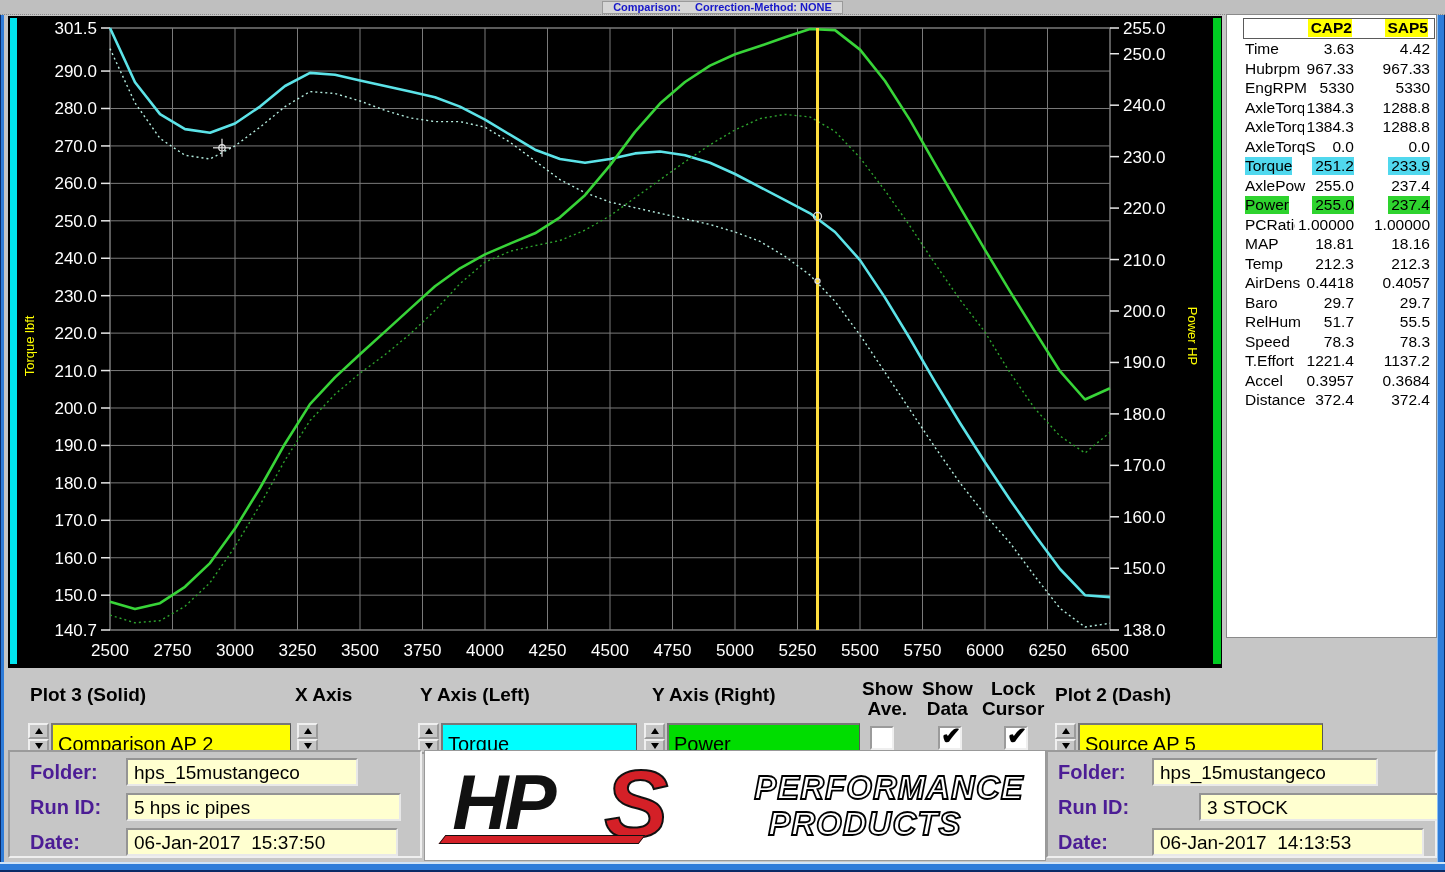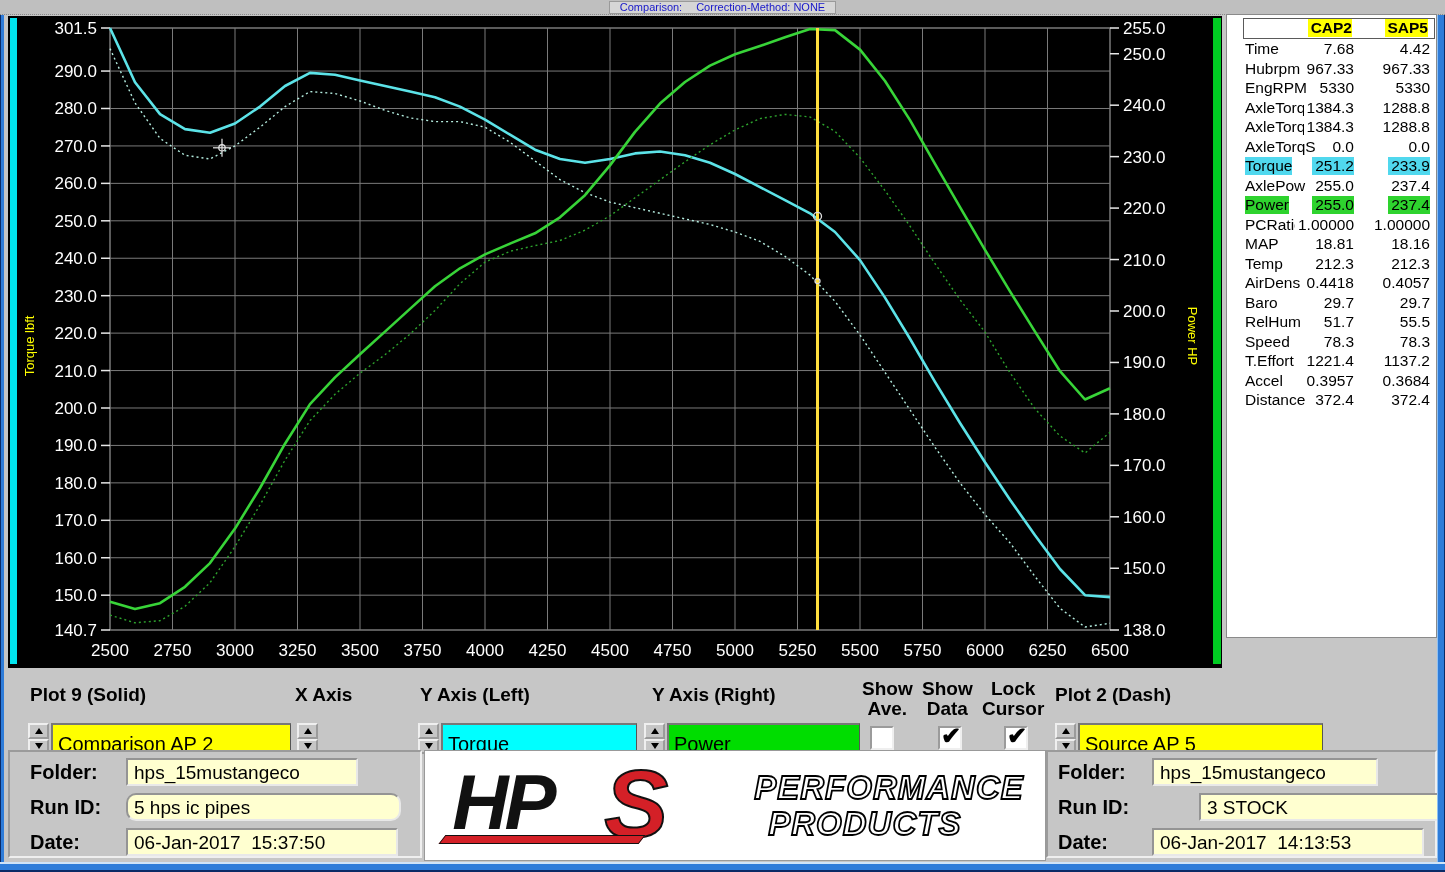--- a/index.html
+++ b/index.html
@@ -1,21 +1,21 @@
 <!DOCTYPE html>
 <html><head>
 <meta charset="utf-8">
 <style>
   html,body{margin:0;padding:0;background:#0a2a66;}
   *{box-sizing:border-box;font-family:"Liberation Sans",sans-serif;}
   .window{position:relative;width:1445px;height:872px;background:#0a2a66;overflow:hidden;}
   
   .titlebar{position:absolute;left:0;top:0;width:1445px;height:15px;background:#bfbfbf;border-bottom:1px dotted #8a8a8a;display:flex;justify-content:center;align-items:center;}
   .titlebar .inset{background:#d6d6d6;border:1px solid #9a9a9a;padding:0 10px;height:13px;display:flex;align-items:center;gap:14px;}
-  .titlebar span{font-size:11px;font-weight:normal;color:#1717c9;white-space:pre;}
+  .titlebar span{font-size:11px;font-weight:bold;color:#1717c9;white-space:pre;}
   .frame-left{position:absolute;left:0;top:15px;width:4px;bottom:0;background:linear-gradient(90deg,#0a2a66 0 1px,#2e7cd9 1px 100%);}
   .frame-right{position:absolute;right:0;top:15px;width:8px;bottom:0;background:linear-gradient(90deg,#8fc0f2 0 1px,#2e7cd9 1px 7px,#0a2a66 7px 100%);}
   .frame-bottom{position:absolute;left:0;bottom:0;width:1445px;height:10px;background:linear-gradient(180deg,#cfe3f7 0 2px,#2e7cd9 2px 8px,#0a2a66 8px 100%);}
   .content{position:absolute;left:4px;top:15px;width:1433px;height:847px;background:#c6c6c6;}
   
   .chart-panel{position:absolute;left:4px;top:1px;width:1214px;height:652px;background:#000;}
   
   .data-panel{position:absolute;left:1222px;top:-1px;width:211px;height:624px;background:#fff;border:1px solid #8a8a8a;padding:3px 0 0 15px;overflow:hidden;}
   .t-row{position:relative;height:19.5px;font-size:15.5px;color:#000;white-space:nowrap;}
   .t-row .lbl{position:absolute;left:3px;top:0;}
@@ -32,21 +32,21 @@
   .spinner{width:21px;height:31px;display:flex;flex-direction:column;margin-right:2px;}
   .spin-btn{flex:1;background:#c6c6c6;border:2px outset #efefef;display:flex;align-items:center;justify-content:center;padding:0;}
   .tri-up{width:0;height:0;border-left:4px solid transparent;border-right:4px solid transparent;border-bottom:6px solid #000;}
   .tri-dn{width:0;height:0;border-left:4px solid transparent;border-right:4px solid transparent;border-top:6px solid #000;}
   .combo-field{height:31px;border:1px solid #555;border-top:2px solid #777;border-left:2px solid #777;font-size:20px;color:#000;padding:8px 4px 0 5px;overflow:hidden;white-space:nowrap;}
   .checkbox{position:absolute;width:24px;height:24px;background:#fff;border:2px inset #efefef;top:55px;}
   .checkbox .mark{position:absolute;left:1px;top:-6px;font-size:24px;font-weight:bold;color:#000;}
   
   .footer-panel{position:absolute;background:#c6c6c6;border:2px inset #efefef;}
   .f-row{position:absolute;display:flex;align-items:center;}
-  .f-label{font-size:20px;font-weight:bold;color:#000000;}
+  .f-label{font-size:20px;font-weight:bold;color:#4c1d95;}
   .f-field{background:#ffffd0;border:2px inset #e8e8e8;height:28px;font-size:19px;color:#000;padding:2px 1px 0 6px;white-space:pre;overflow:hidden;}
   .logo-panel{position:absolute;left:420px;top:735px;width:622px;height:111px;background:#fff;border:1px solid #999;display:flex;align-items:center;justify-content:center;gap:28px;}
   .logo-hps{position:relative;width:280px;height:86px;}
   .logo-hp{position:absolute;left:6px;top:-6px;font-size:78px;font-weight:900;font-style:italic;color:#111;letter-spacing:-4px;}
   .logo-s{position:absolute;left:158px;top:-14px;font-size:96px;font-weight:900;font-style:italic;color:#d42027;-webkit-text-stroke:2px #111;}
   .logo-swoosh{position:absolute;left:-4px;top:72px;width:200px;height:9px;background:#d42027;border:1px solid #111;transform:skewX(-38deg);}
   .logo-words{display:flex;flex-direction:column;gap:4px;}
   .logo-words div{font-size:33px;font-weight:800;font-style:italic;color:#fff;-webkit-text-stroke:1.8px #000;letter-spacing:1px;line-height:32px;}
   .logo-words .w2{margin-left:14px;}
 </style>
@@ -197,21 +197,21 @@
 
     <div class="data-panel">
       <div class="t-row hdr">
         <span class="lbl"></span>
         <span class="v1">CAP2</span>
         <span class="v2">SAP5</span>
       </div>
       <div id="table-body">
           <div class="t-row">
             <span class="lbl">Time</span>
-            <span class="v1">7.68</span>
+            <span class="v1">3.63</span>
             <span class="v2">4.42</span>
           </div>
           <div class="t-row">
             <span class="lbl">Hubrpm</span>
             <span class="v1">967.33</span>
             <span class="v2">967.33</span>
           </div>
           <div class="t-row">
             <span class="lbl">EngRPM</span>
             <span class="v1">5330</span>
@@ -294,21 +294,21 @@
           </div>
           <div class="t-row">
             <span class="lbl">Distance</span>
             <span class="v1">372.4</span>
             <span class="v2">372.4</span>
           </div>
         </div>
     </div>
 
     <div class="controls">
-      <div class="ctl-label" style="left:26px;top:14px;">Plot 9 (Solid)</div>
+      <div class="ctl-label" style="left:26px;top:14px;">Plot 3 (Solid)</div>
       <div class="ctl-label" style="left:291px;top:14px;">X Axis</div>
       <div class="ctl-label" style="left:416px;top:14px;">Y Axis (Left)</div>
       <div class="ctl-label" style="left:648px;top:14px;">Y Axis (Right)</div>
       <div class="ctl-label" style="left:1051px;top:14px;">Plot 2 (Dash)</div>
 
       <div class="ctl-label" style="left:858px;top:8px;text-align:center;"><span>Show</span><br><span>Ave.</span></div>
       <div class="ctl-label" style="left:918px;top:8px;text-align:center;"><span>Show</span><br><span>Data</span></div>
       <div class="ctl-label" style="left:978px;top:8px;text-align:center;"><span>Lock</span><br><span>Cursor</span></div>
 
       <div class="combo" style="left:24px;">
@@ -376,21 +376,21 @@
         </div>
     </div>
 
     <div class="footer-panel" style="left:4px;top:735px;width:414px;height:108px;">
       <div class="f-row" style="left:20px;top:6px;">
         <div class="f-label" style="width:96px;">Folder:</div>
         <div class="f-field" style="width:232px;">hps_15mustangeco</div>
       </div>
       <div class="f-row" style="left:20px;top:41px;">
         <div class="f-label" style="width:96px;">Run ID:</div>
-        <div class="f-field" style="width:275px;border-radius:10px;">5 hps ic pipes</div>
+        <div class="f-field" style="width:275px;">5 hps ic pipes</div>
       </div>
       <div class="f-row" style="left:20px;top:76px;">
         <div class="f-label" style="width:96px;">Date:</div>
         <div class="f-field" style="width:272px;">06-Jan-2017  15:37:50</div>
       </div>
     </div>
 
     <div class="logo-panel">
       <div class="logo-hps">
         <span class="logo-hp">HP</span>

